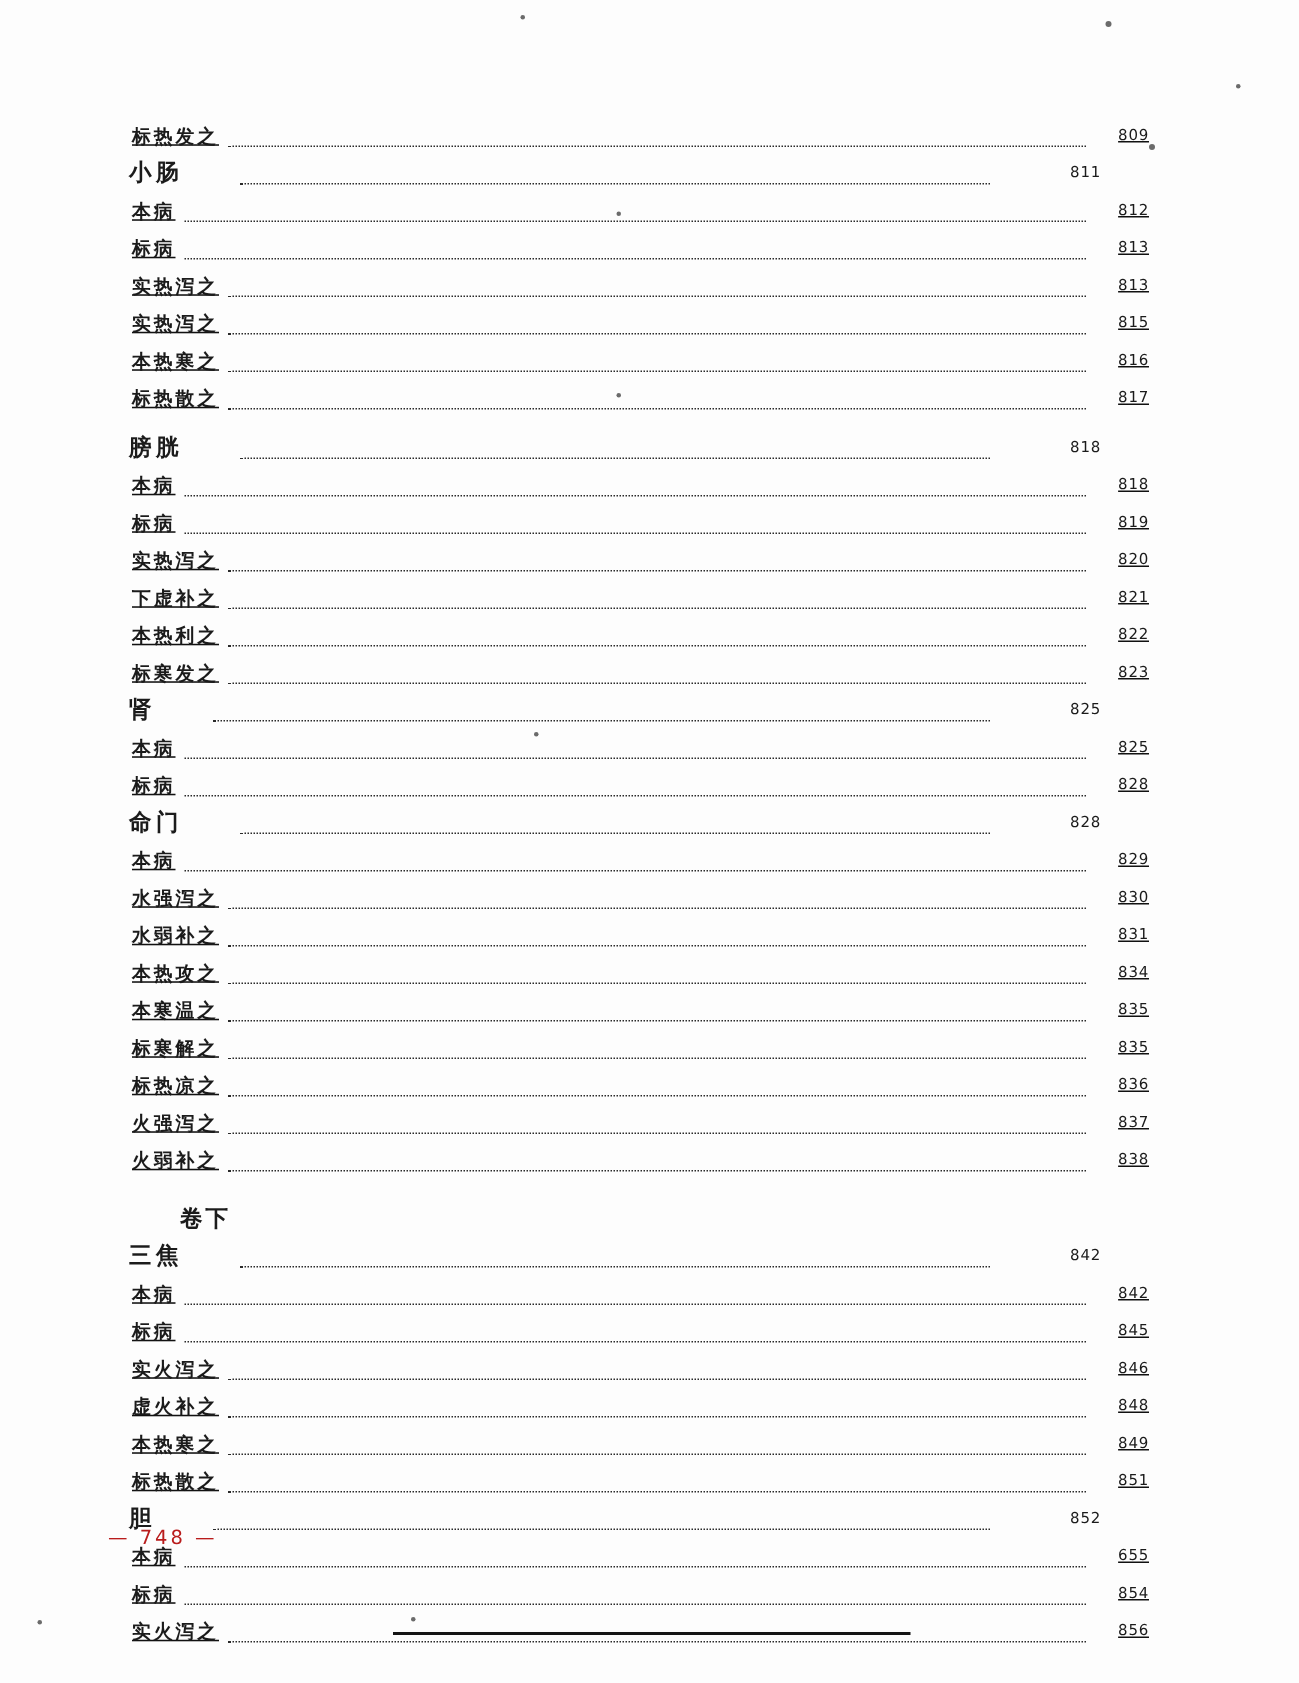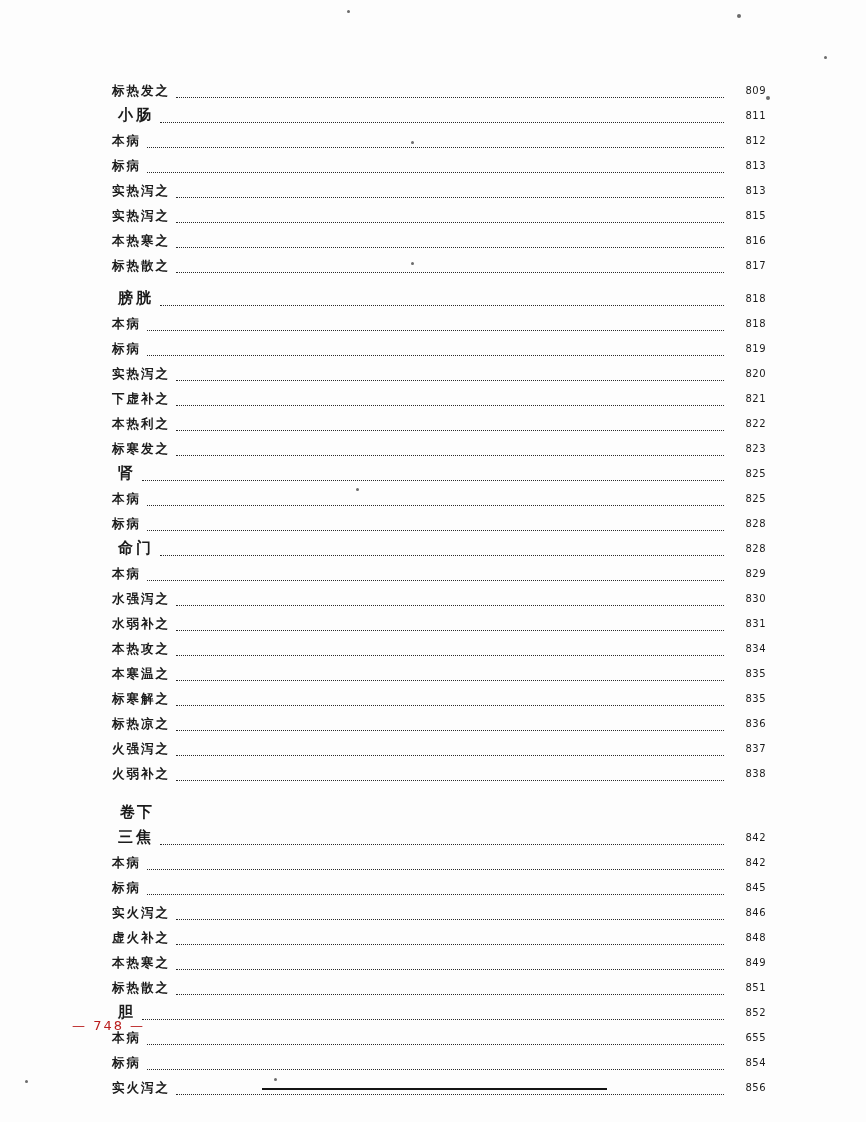--- a/index.html
+++ b/index.html
@@ -58,22 +58,22 @@
     flex: 0 0 auto;
     font-size: 10px;
     letter-spacing: .5px;
     color: #1b1b1b;
     width: 38px;
     text-align: right;
   }
 
   
   .lvl-sec { padding-left: 108px; margin-left: 12px; }      
-  .lvl-1   { padding-left: 118px; }      
-  .lvl-2   { padding-left: 112px; }      
+  .lvl-1   { padding-left: 86px; gap: 32px; }      
+  .lvl-2   { padding-left: 88px; text-decoration: underline; }      
 
   .row.lvl-sec .lbl { font-size: 15px; font-weight: bold; letter-spacing: 2px;}
   .row.lvl-1 .lbl  { font-size: 15px; font-weight: bold; letter-spacing: 3px; }
   .row.lvl-2 .lbl  { font-size: 12.5px; font-weight: bold; letter-spacing: 2px;}
 
   .row .pad-r { flex: 0 0 100px; }
 
   .gap-sm { height: 8px; }
   .gap-md { height: 14px; }
 

